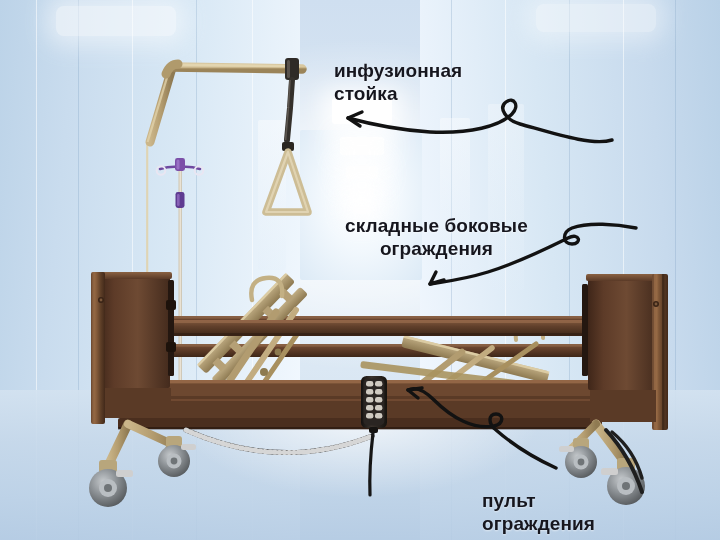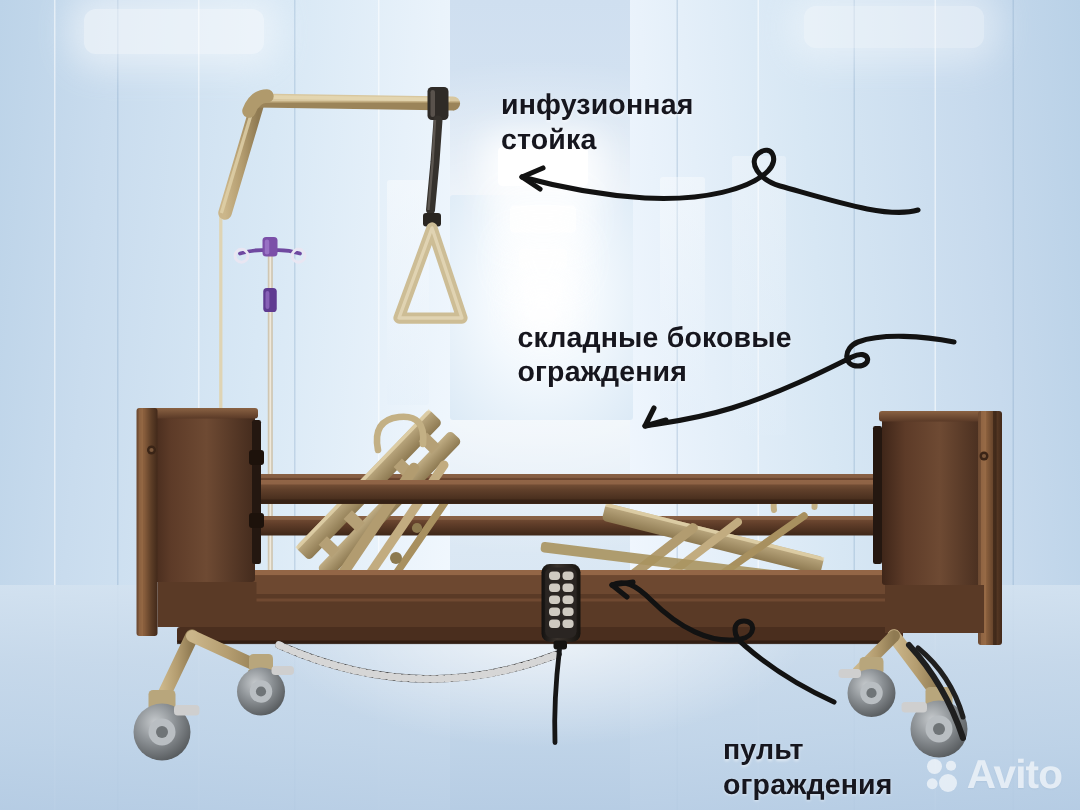--- a/index.html
+++ b/index.html
@@ -65,21 +65,21 @@
     position:absolute;
     color:#16161e;
     font-weight:bold;
     font-size:19px;
     line-height:1.22;
     letter-spacing:.1px;
     white-space:pre-line;
     text-shadow:0 1px 2px rgba(255,255,255,.55);
   }
   #callout-iv{left:334px;top:47px;margin-top:12px;}
-  #callout-rails{left:345px;top:214px;}
+  #callout-rails{left:345px;top:214px;text-align:center;}
   #callout-remote{left:482px;top:489px;}
 
   
   #watermark{
     position:absolute;right:12px;bottom:10px;
     display:flex;align-items:center;gap:5px;
     opacity:.62;
     pointer-events:none;
   }
   #watermark .wm-text{
@@ -422,23 +422,14 @@
 
   <div class="callout" id="callout-iv">инфузионная
 стойка</div>
 
   <div class="callout" id="callout-rails">складные боковые
 ограждения</div>
 
   <div class="callout" id="callout-remote">пульт
 ограждения</div>
 
-  <div id="watermark">
-    <svg width="24" height="24" viewBox="0 0 24 24">
-      <circle cx="7" cy="6" r="5" fill="#ffffff"></circle>
-      <circle cx="18" cy="5.5" r="3.4" fill="#ffffff"></circle>
-      <circle cx="5.5" cy="17.5" r="3.6" fill="#ffffff"></circle>
-      <circle cx="16" cy="17" r="6" fill="#ffffff"></circle>
-    </svg>
-    <span class="wm-text">Avito</span>
-  </div>
 
 </div>
 
 </body></html>

